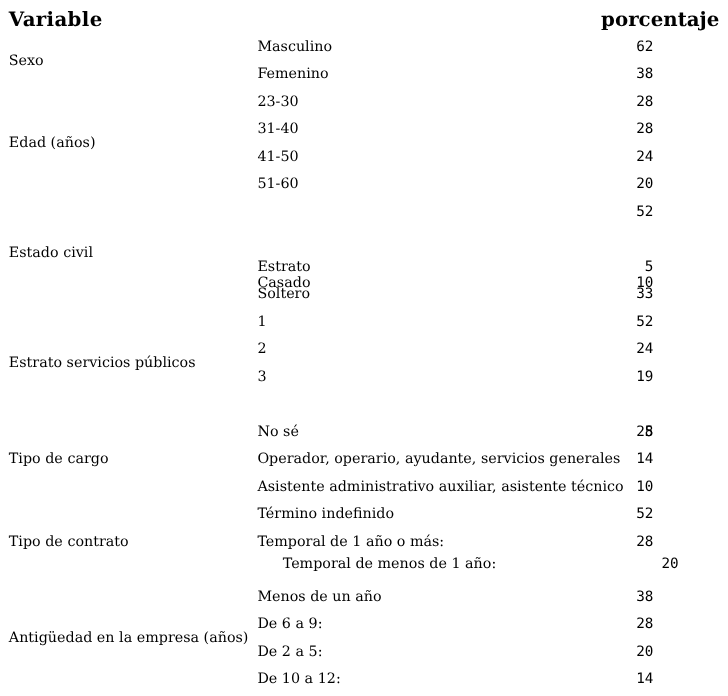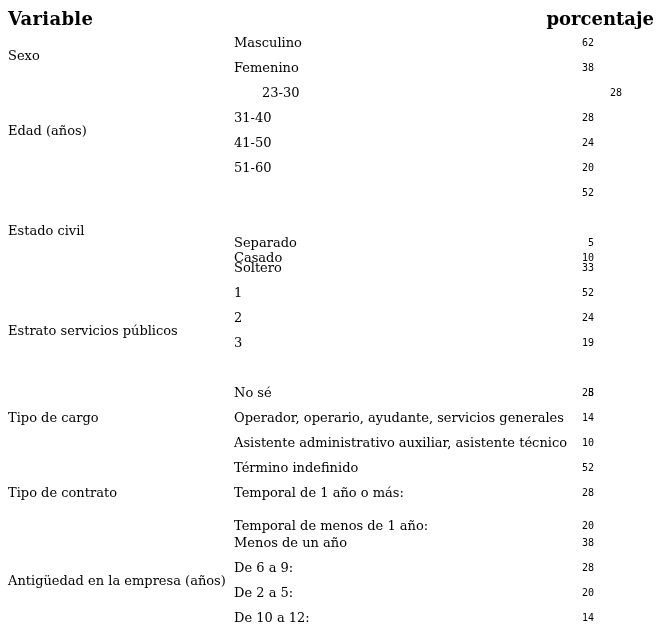--- a/index.html
+++ b/index.html
@@ -66,21 +66,21 @@
       line-height: 25px;
       white-space: nowrap;
     }
     .val {
       position: absolute;
       right: 8px;
       top: 0;
       line-height: 25px;
       text-align: left;
       font-family: "DejaVu Sans Mono", "Liberation Mono", monospace;
-      font-size: 10px;
+      font-size: 13px;
     }
   </style>
 </head>
 <body>
 
 <div class="table">
   <div class="header-row">
     <span class="header-variable">Variable</span>
     <span class="header-percent">porcentaje</span>
   </div>
@@ -92,21 +92,21 @@
       <span class="val">62</span>
     </div>
     <div class="row" style="top:25px;">
       <span class="cat">Femenino</span>
       <span class="val">38</span>
     </div>
   </div>
 
   <div class="group" style="top:80px;height:100px;">
     <span class="group-label">Edad (años)</span>
-    <div class="row" style="top:0px;margin-left:28px;">
+    <div class="row" style="top:0px;">
       <span class="cat">23-30</span>
       <span class="val">28</span>
     </div>
     <div class="row" style="top:25px;">
       <span class="cat">31-40</span>
       <span class="val">28</span>
     </div>
     <div class="row" style="top:50px;">
       <span class="cat">41-50</span>
       <span class="val">24</span>
@@ -120,21 +120,21 @@
   <div class="group" style="top:180px;height:100px;">
     <span class="group-label">Estado civil</span>
     <div class="row" style="top:0px;">
       <span class="val">52</span>
     </div>
     <div class="row" style="top:25px;margin-top:40px;">
       <span class="cat">Casado</span>
       <span class="val">10</span>
     </div>
     <div class="row" style="top:50px;">
-      <span class="cat">Separado</span>
+      <span class="cat">Estrato</span>
       <span class="val">5</span>
     </div>
     <div class="row" style="top:75px;">
       <span class="cat">Soltero</span>
       <span class="val">33</span>
     </div>
   </div>
 
   <div class="group" style="top:280px;height:100px;">
     <span class="group-label">Estrato servicios públicos</span>
@@ -174,21 +174,21 @@
   <div class="group" style="top:455px;height:75px;">
     <span class="group-label">Tipo de contrato</span>
     <div class="row" style="top:0px;">
       <span class="cat">Término indefinido</span>
       <span class="val">52</span>
     </div>
     <div class="row" style="top:25px;">
       <span class="cat">Temporal de 1 año o más:</span>
       <span class="val">28</span>
     </div>
-    <div class="row" style="top:58px;">
+    <div class="row" style="top:45px;margin-left:23px;">
       <span class="cat">Temporal de menos de 1 año:</span>
       <span class="val">20</span>
     </div>
   </div>
 
   <div class="group" style="top:530px;height:100px;">
     <span class="group-label">Antigüedad en la empresa (años)</span>
     <div class="row" style="top:0px;">
       <span class="cat">Menos de un año</span>
       <span class="val">38</span>

